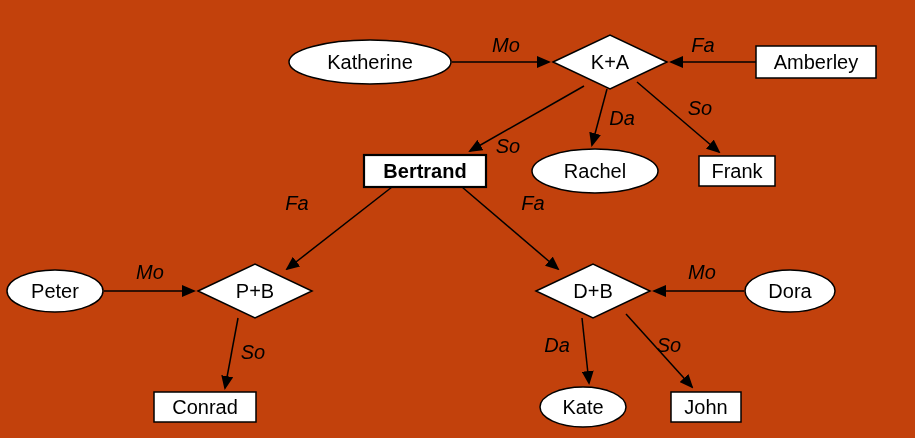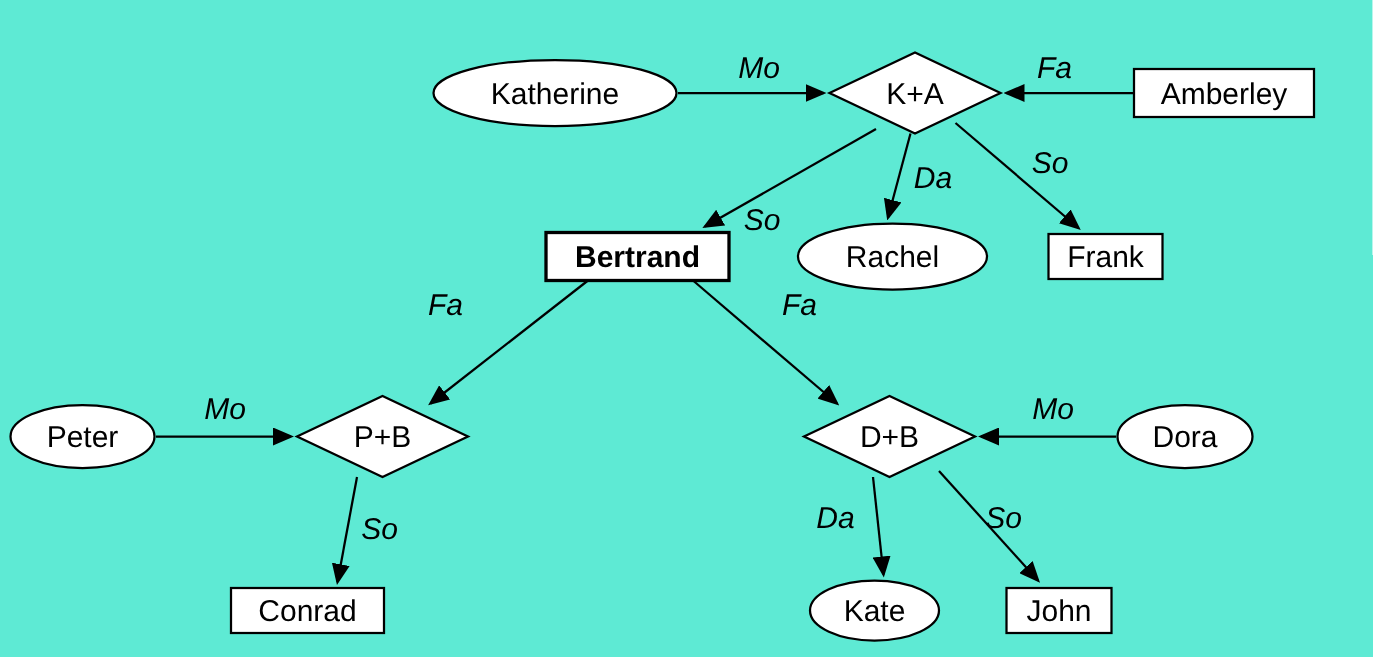--- a/index.html
+++ b/index.html
@@ -4,21 +4,21 @@
 <style>
   html, body {
     margin: 0;
     padding: 0;
     background: #ffffff;
   }
   .canvas {
     position: relative;
     width: 915px;
     height: 438px;
-    background: #5eead4;
+    background: #c2410c;
     overflow: hidden;
   }
   svg {
     display: block;
   }
   .edge-line {
     stroke: #000000;
     stroke-width: 1.5;
     fill: none;
   }

